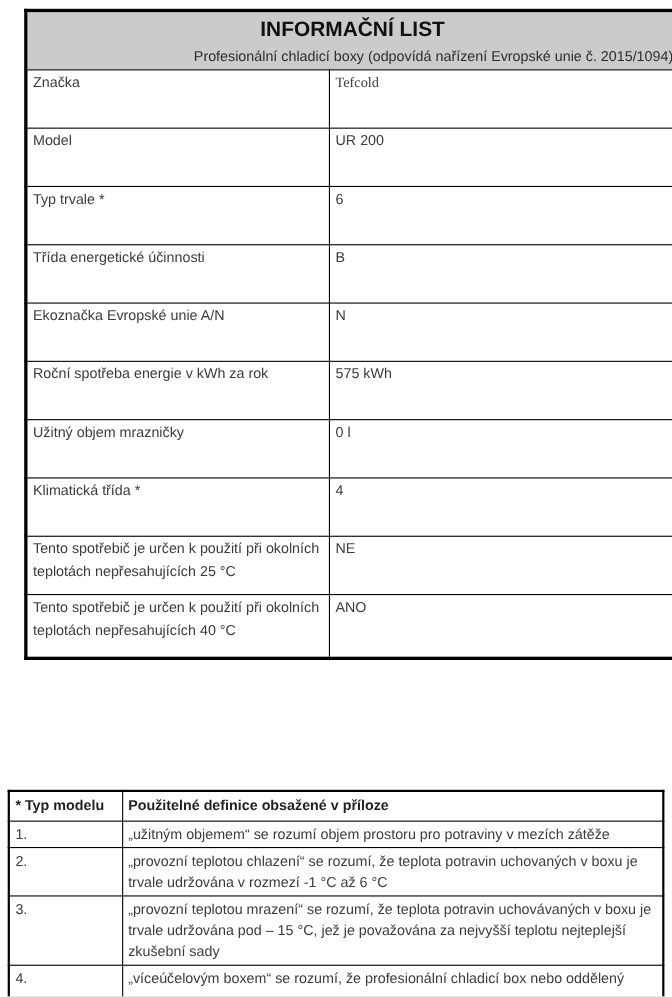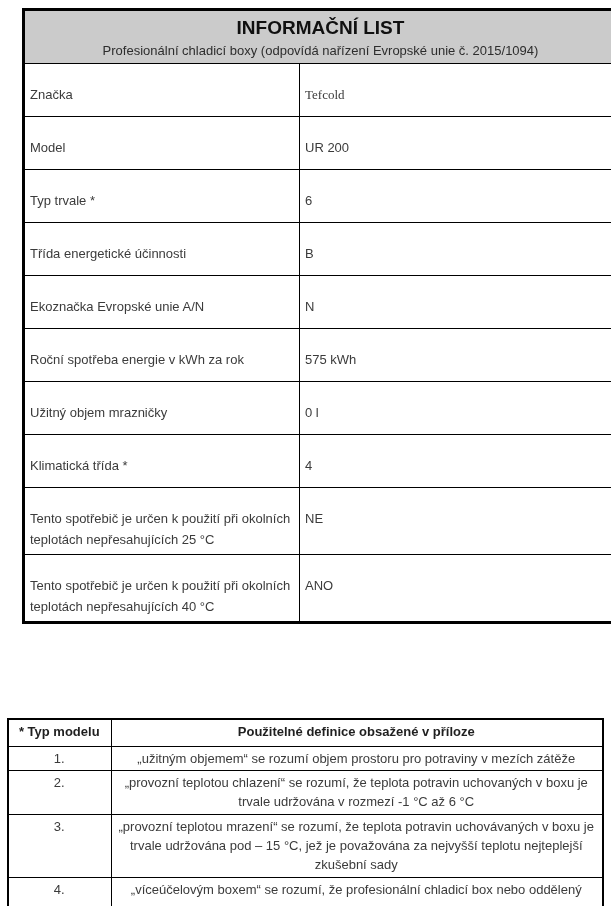--- a/index.html
+++ b/index.html
@@ -7,55 +7,55 @@
   body {
     width:611px; height:906px; position:relative;
     font-family:"Liberation Sans","DejaVu Sans",sans-serif;
   }
   .page { position:absolute; inset:0; background:#ffffff; overflow:hidden; }
 
   table.tbl { border-collapse:collapse; position:absolute; table-layout:fixed; background:#fff; }
   table.tbl td, table.tbl th {
     border:1px solid #000;
     vertical-align:top;
-    padding:20px 6px 3px 5px;
+    padding:0 6px 3px 5px;
     font-size:13px;
     color:#3b3b3b;
     text-align:left;
     font-weight:normal;
     line-height:1.65;
     overflow:hidden;
   }
 
   
   #spec-table { left:22px; top:8px; width:597px; border:3px solid #000; }
   #spec-table .hdr-cell {
     background:#cbcbcb;
     text-align:center;
     padding:5px 4px 4px;
     line-height:1.25;
   }
   .doc-title { font-size:19px; font-weight:bold; color:#101010; }
-  .doc-subtitle { font-size:13px; color:#2d2d2d; margin-top:3px; font-weight:normal; }
+  .doc-subtitle { font-size:13px; color:#2d2d2d; margin-top:3px; font-weight:normal;text-align:right; }
 
   tr.h-hdr  { height:50px; }
   tr.h-std  { height:53px; }
   tr.h-last { height:58px; }
 
   td.brand-cell {
     font-family:"Liberation Serif","DejaVu Serif",serif;
     font-size:16px;
     color:#1b1b1b;
     padding-top:15px;
     padding-left:9px;
   }
 
   
   #def-table { left:7px; top:718px; width:597px; border:2px solid #000; }
-  #def-table td, #def-table th { line-height:1.45; padding:3px 6px 2px 5px;text-align:center; }
+  #def-table td, #def-table th { line-height:1.45; padding:3px 6px 2px 5px; }
   #def-table th { font-weight:bold; color:#1f1f1f; }
   tr.d-hdr { height:27px; }
   tr.d-r1  { height:23px; }
   tr.d-r2  { height:43px; }
   tr.d-r3  { height:58px; }
   tr.d-r4  { height:30px; }
 </style>
 </head>
 <body>
 

